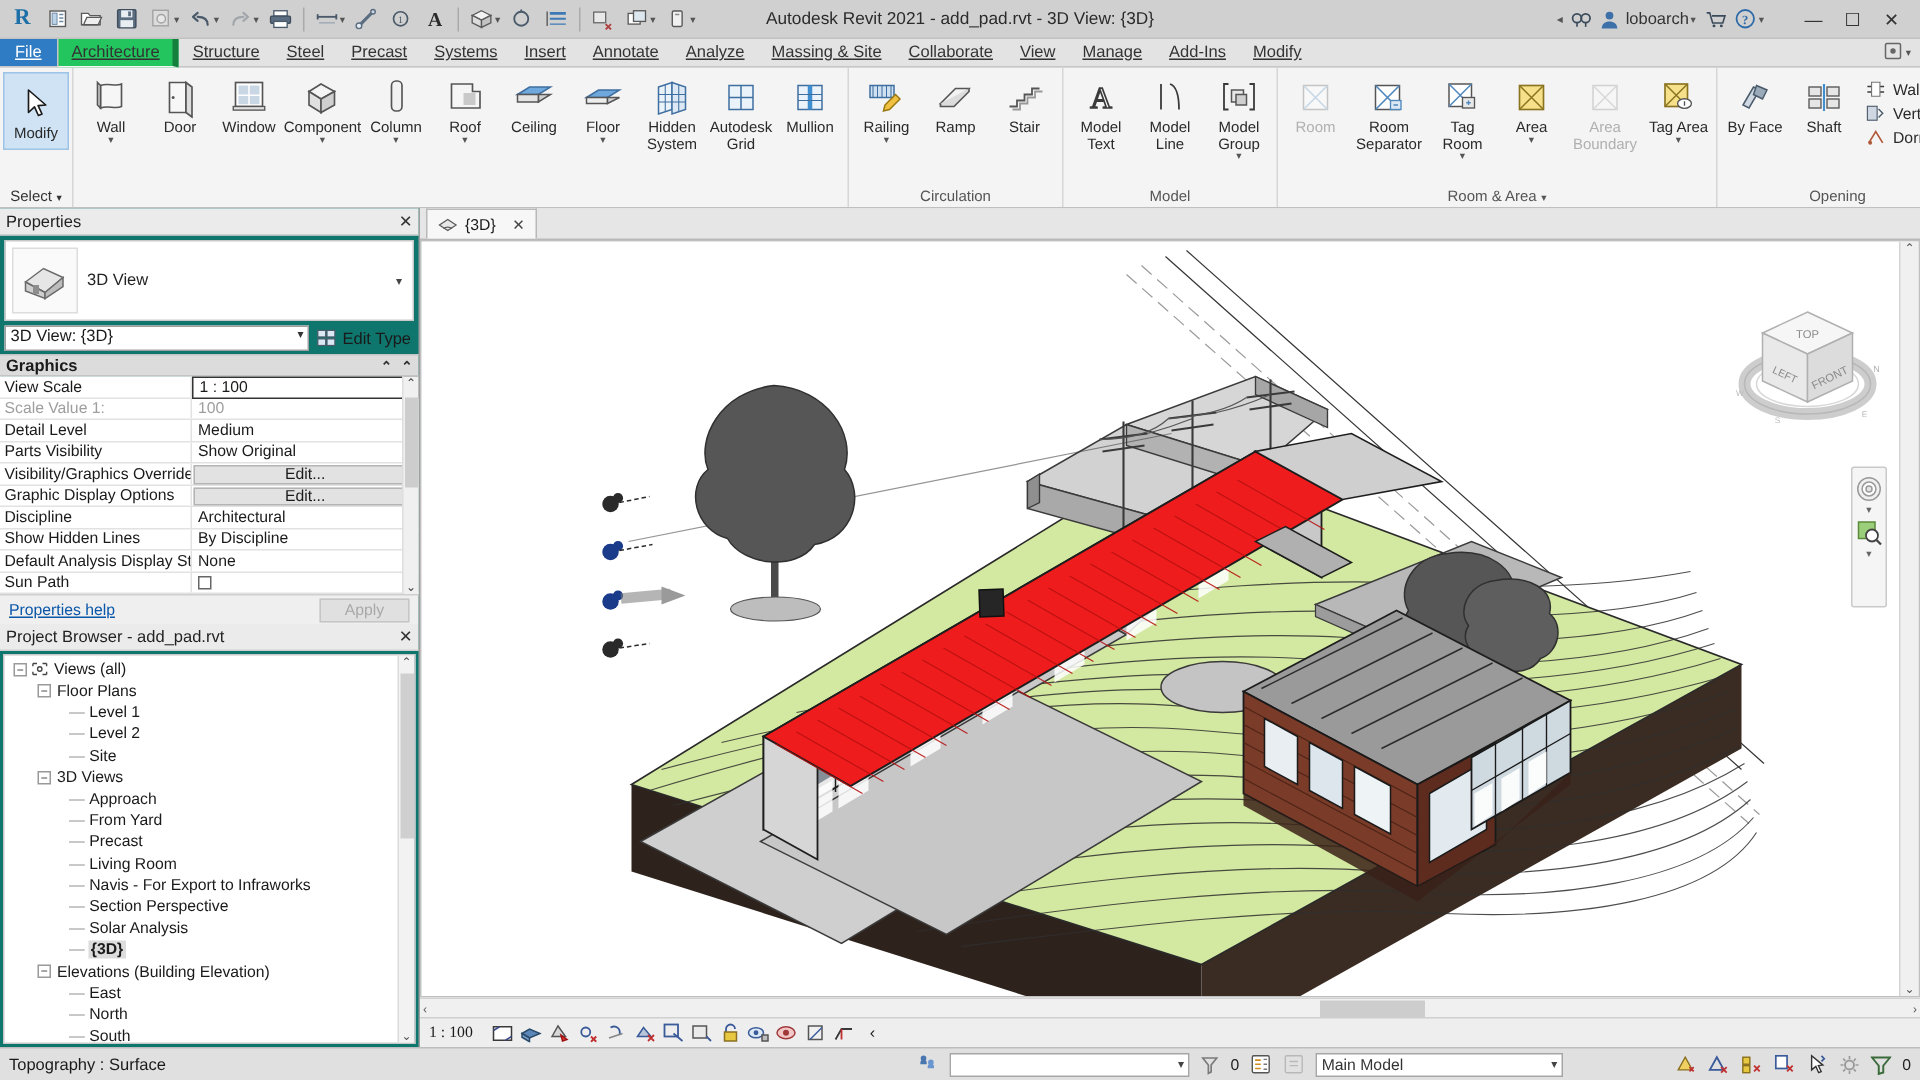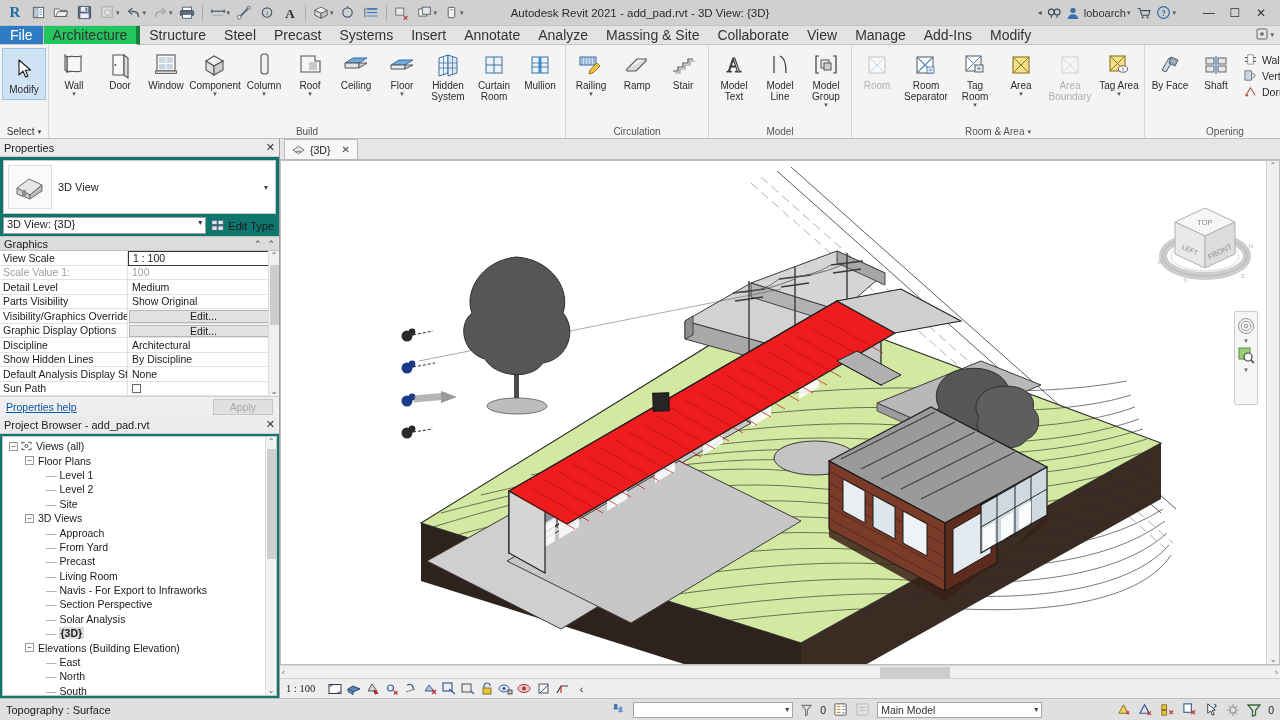--- a/index.html
+++ b/index.html
@@ -36,22 +36,22 @@
   .win-btns { display: flex; align-items: center; gap: 0px; margin-left: 14px; }
   .win-btn { width: 26px; height: 22px; display: flex; align-items: center; justify-content: center;
     font-size: 12px; color: #333; }
 
   
   .ribbon-tabs {
     height: 19px; background: #e3e3e3; display: flex; align-items: stretch;
     border-bottom: 1px solid #c6c6c6; flex: 0 0 19px; position: relative;
   }
   .tab {
-    padding: 0 9px; display: flex; align-items: center; font-size: 14px;
-    color: #333; cursor: default;
+    padding: 0 9px; display: flex; align-items: center; font-size: 11px;
+    color: #333; cursor: default; text-decoration: underline;
   }
   .tab.file { background: #2f7bc4; color: #fff; padding: 0 10px; }
   .tab.active { background: #22c55e; border-left: 1px solid #c6c6c6;
     border-right: 4px solid #15803d; border-bottom: 1px solid #f4f4f4; margin-bottom: -1px; }
   .tabs-right { margin-left: auto; display: flex; align-items: center; padding-right: 6px; gap: 2px; color: #555; }
 
   
   .ribbon {
     height: 94px; background: #f4f4f4; border-bottom: 1px solid #bfbfbf;
     display: flex; align-items: stretch; flex: 0 0 94px; overflow: hidden;
@@ -111,21 +111,21 @@
   .type-sel { display: flex; align-items: center; gap: 3px; padding: 0 3px 2px 3px; }
   .type-sel .combo {
     flex: 1; height: 17px; background: #fff; border: 1px solid #a0a0a0;
     display: flex; align-items: flex-start; padding: 0 3px; font-size: 11px;
   }
   .type-sel .combo .arr { margin-left: auto; font-size: 8px; color: #333; }
   .edit-type { display: flex; align-items: center; gap: 3px; font-size: 11px; padding: 0 2px; }
 
   .grp-hdr {
     background: #dcdcdc; height: 15px; display: flex; align-items: center;
-    padding: 0 4px; font-size: 11px; font-weight: normal; color: #1a1a1a;
+    padding: 0 4px; font-size: 11px; font-weight: bold; color: #1a1a1a;
     border-top: 1px solid #c4c4c4; border-bottom: 1px solid #c4c4c4;
   }
   .grp-hdr .r { margin-left: auto; display: flex; gap: 6px; font-size: 9px; color: #333; }
 
   .prop-list { background: #fff; position: relative; }
   .prop-row { display: flex; height: 14.5px; border-bottom: 1px solid #e2e2e2; align-items: stretch; }
   .prop-row .k {
     width: 128px; padding: 0 3px; font-size: 10.5px; display: flex; align-items: center;
     border-right: 1px solid #e2e2e2; color: #1a1a1a; overflow: hidden; white-space: nowrap;
   }
@@ -556,34 +556,33 @@
           </span>
           <span class="lbl">Hidden System</span>
         </div>
         <div class="rbtn">
           <span class="ico">
             <svg width="24" height="24" viewBox="0 0 24 24">
                 <rect x="4" y="4" width="16" height="16" fill="#eaf2fa" stroke="#3f6fa0" stroke-width="1"></rect>
                 <path d="M4 12h16M12 4v16" stroke="#3f6fa0" stroke-width="1"></path>
               </svg>
           </span>
-          <span class="lbl">Curtain Room</span>
+          <span class="lbl">Autodesk Grid</span>
         </div>
         <div class="rbtn">
           <span class="ico">
             <svg width="24" height="24" viewBox="0 0 24 24">
                 <rect x="4" y="4" width="16" height="16" fill="#eaf2fa" stroke="#3f6fa0" stroke-width="1"></rect>
                 <rect x="10.5" y="4" width="3" height="16" fill="#3f8fd0"></rect>
                 <path d="M4 10h16M4 14h16" stroke="#3f6fa0" stroke-width=".8"></path>
               </svg>
           </span>
           <span class="lbl">Mullion</span>
         </div>
       </div>
-      <div class="panel-title">Build</div>
     </div>
 
     <div class="panel">
       <div class="panel-body">
         <div class="rbtn">
           <span class="ico">
             <svg width="28" height="26" viewBox="0 0 28 26">
                 <rect x="3" y="5" width="16" height="8" fill="#cfe0f0" stroke="#3f6fa0" stroke-width="1"></rect>
                 <path d="M5 5v8M8 5v8M11 5v8M14 5v8M17 5v8" stroke="#3f6fa0" stroke-width=".7"></path>
                 <path d="M13 18l7-7 3 3-7 7-4 1z" fill="#f0c040" stroke="#9a7a10" stroke-width="1"></path>

